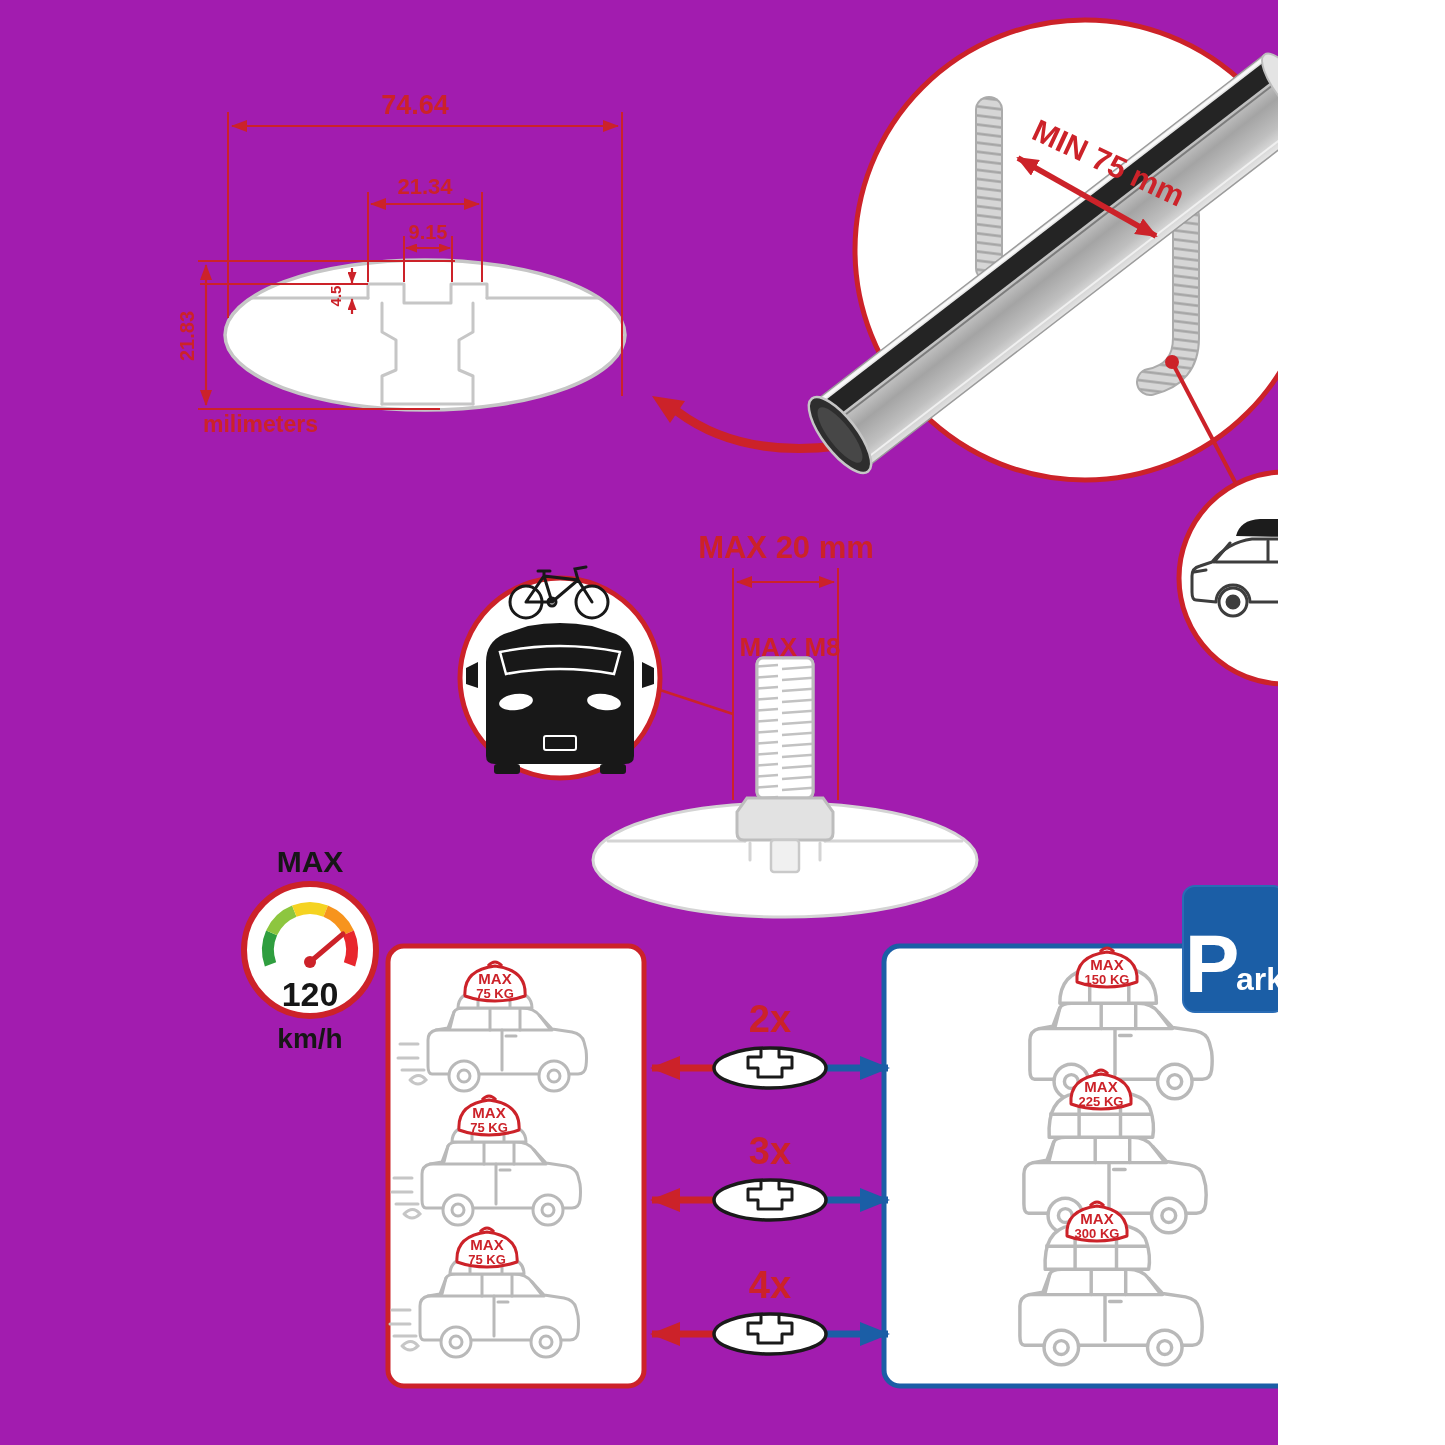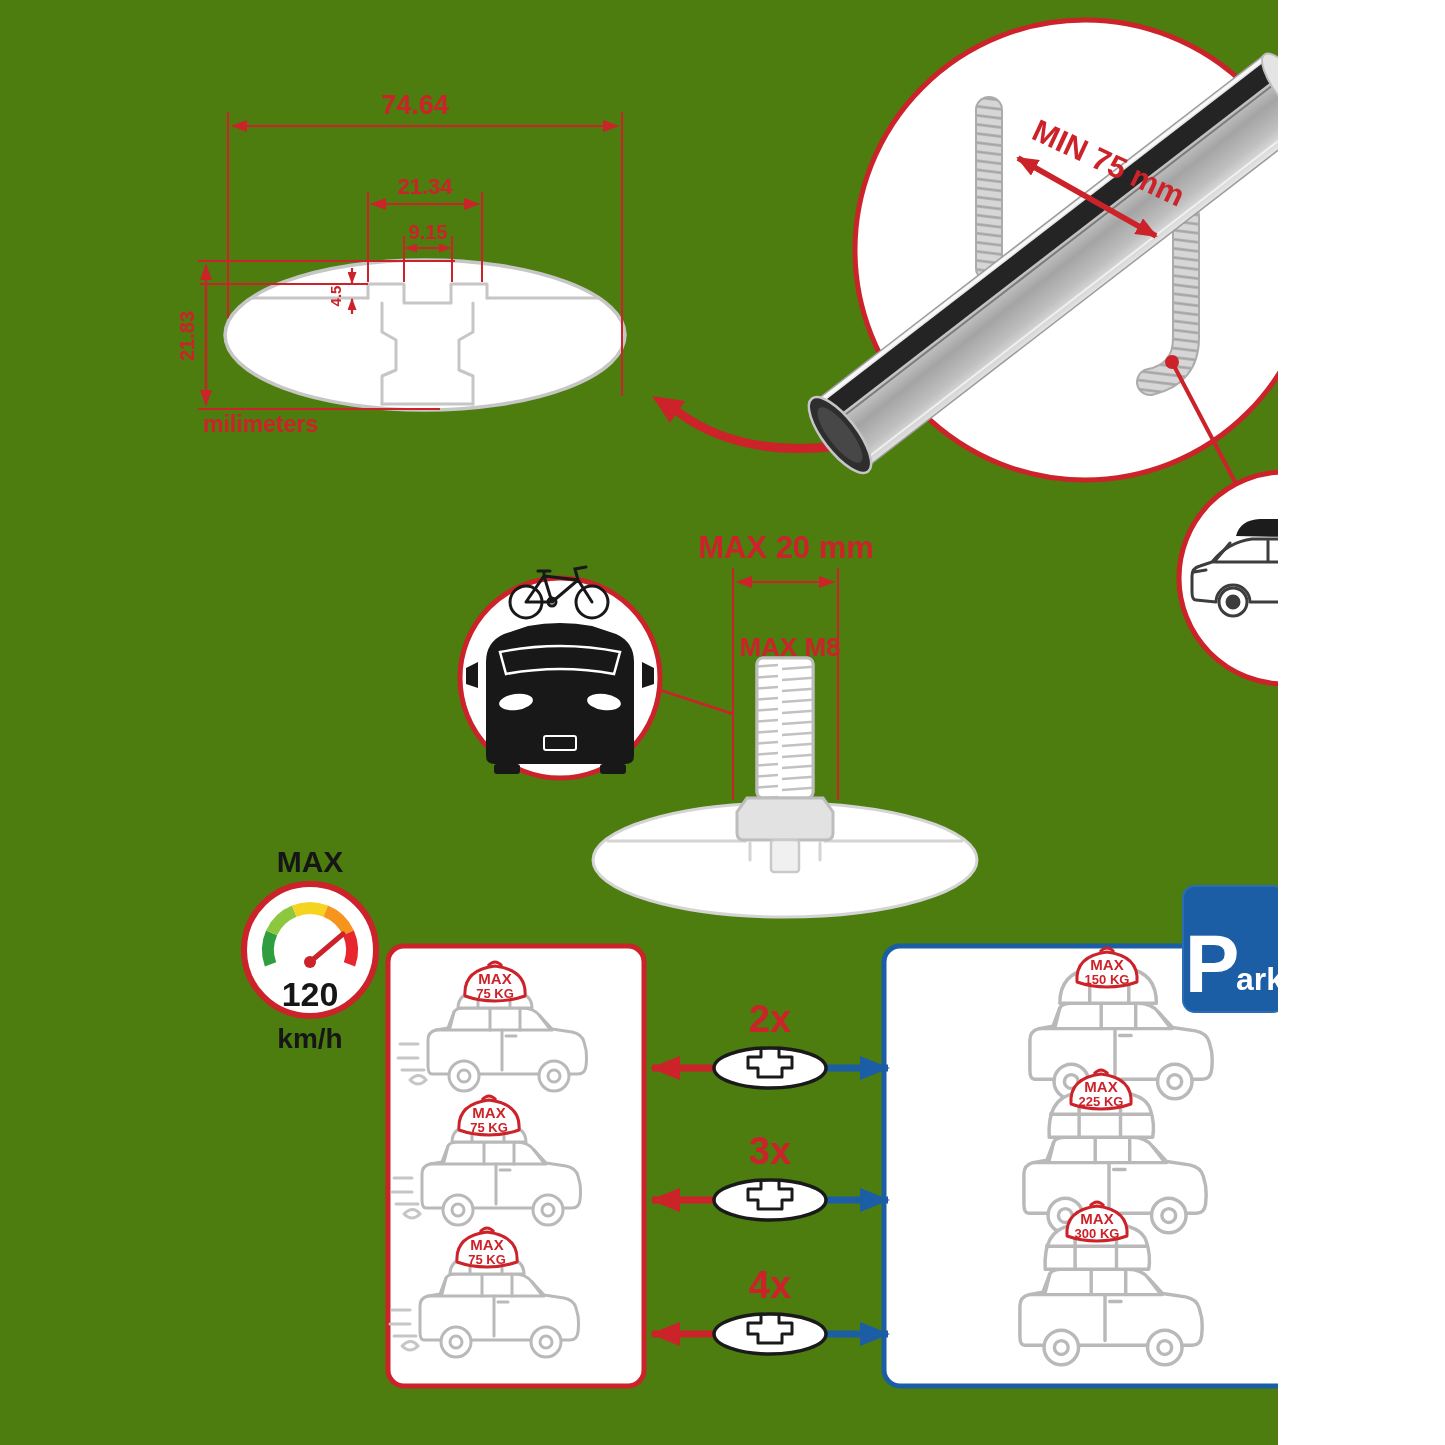--- a/index.html
+++ b/index.html
@@ -1,16 +1,16 @@
 <!DOCTYPE html>
 <html><head>
 <meta charset="utf-8">
 <style>
   html,body{margin:0;padding:0;background:#ffffff;}
-  .stage{position:relative;width:1278px;height:1445px;background:#4d7c0f;overflow:hidden;
+  .stage{position:relative;width:1278px;height:1445px;background:#a21caf;overflow:hidden;
          font-family:"Liberation Sans", sans-serif;}
   svg{display:block;}
   text{font-family:"Liberation Sans", sans-serif;}
   .red{fill:#cc2229;font-weight:700;}
   .dk{fill:#161616;font-weight:700;}
   .wt{fill:#ffffff;font-weight:700;}
   .pf{stroke:#c6c6c6;stroke-width:3;fill:none;stroke-linecap:round;stroke-linejoin:round;}
   .pfl{stroke:#d4d4d4;stroke-width:3;fill:none;stroke-linecap:round;}
   .dim{stroke:#cc2229;stroke-width:2.2;fill:none;}
   .ext{stroke:#cc2229;stroke-width:2;fill:none;}

